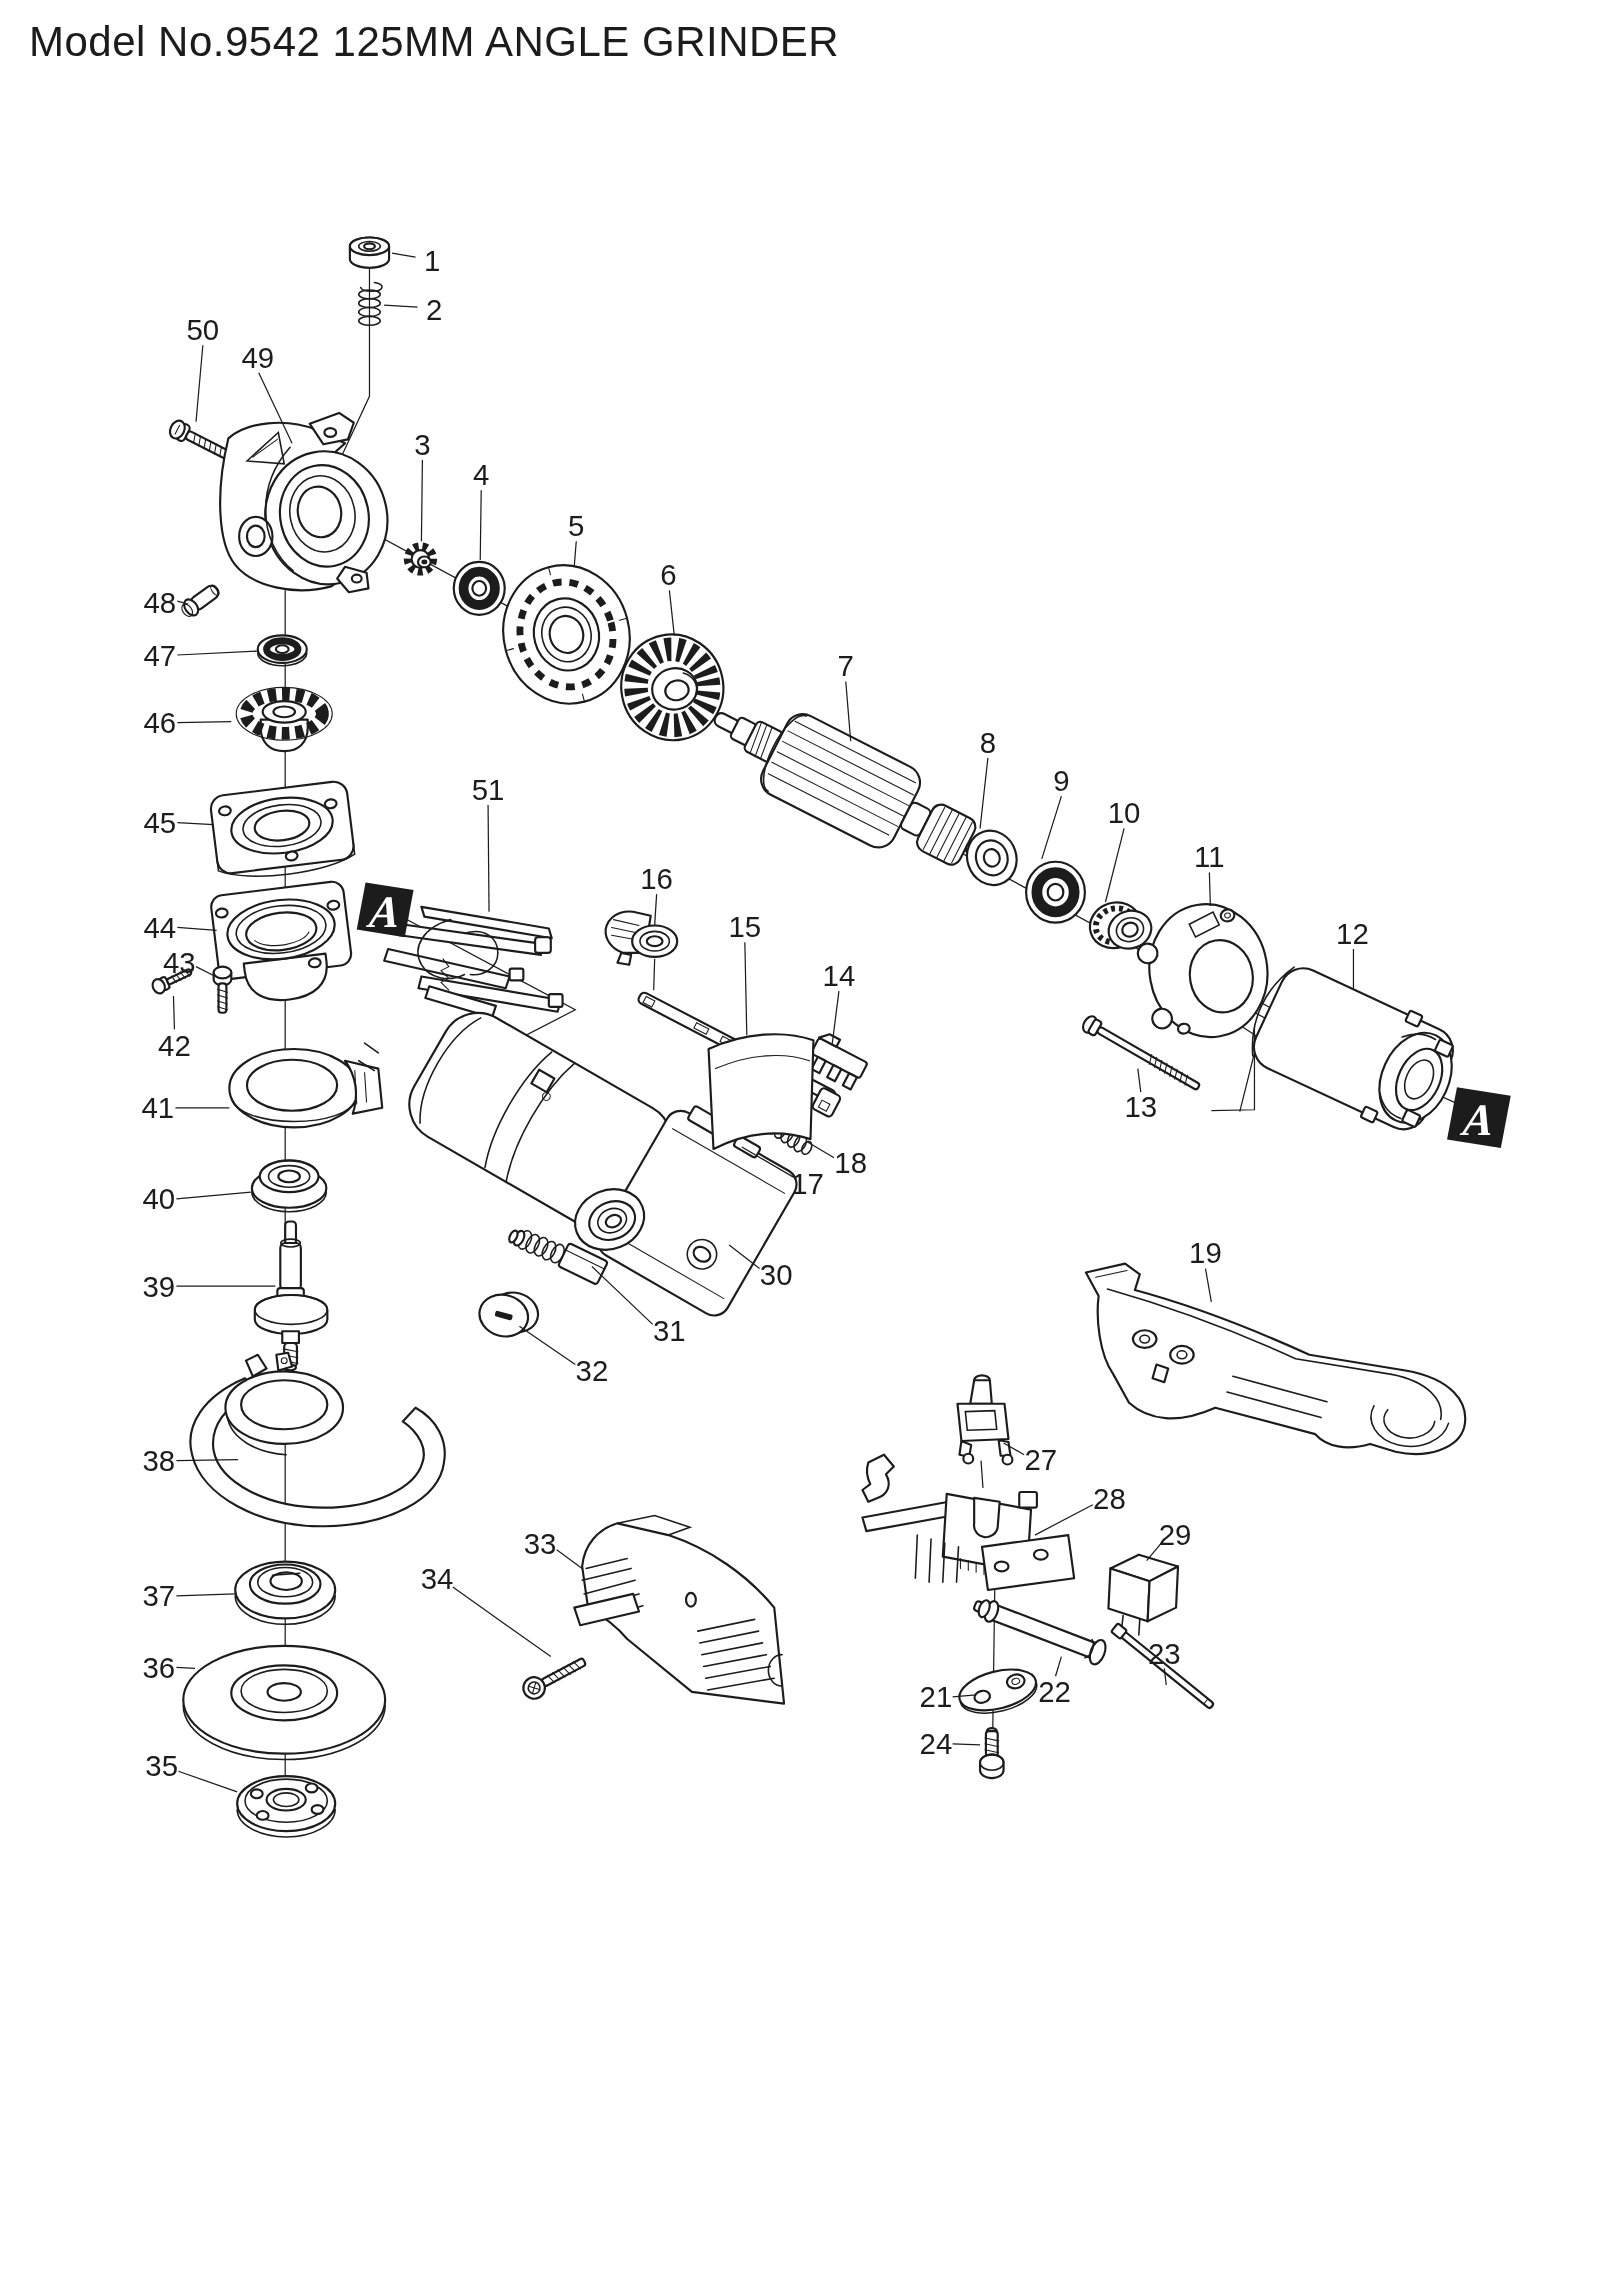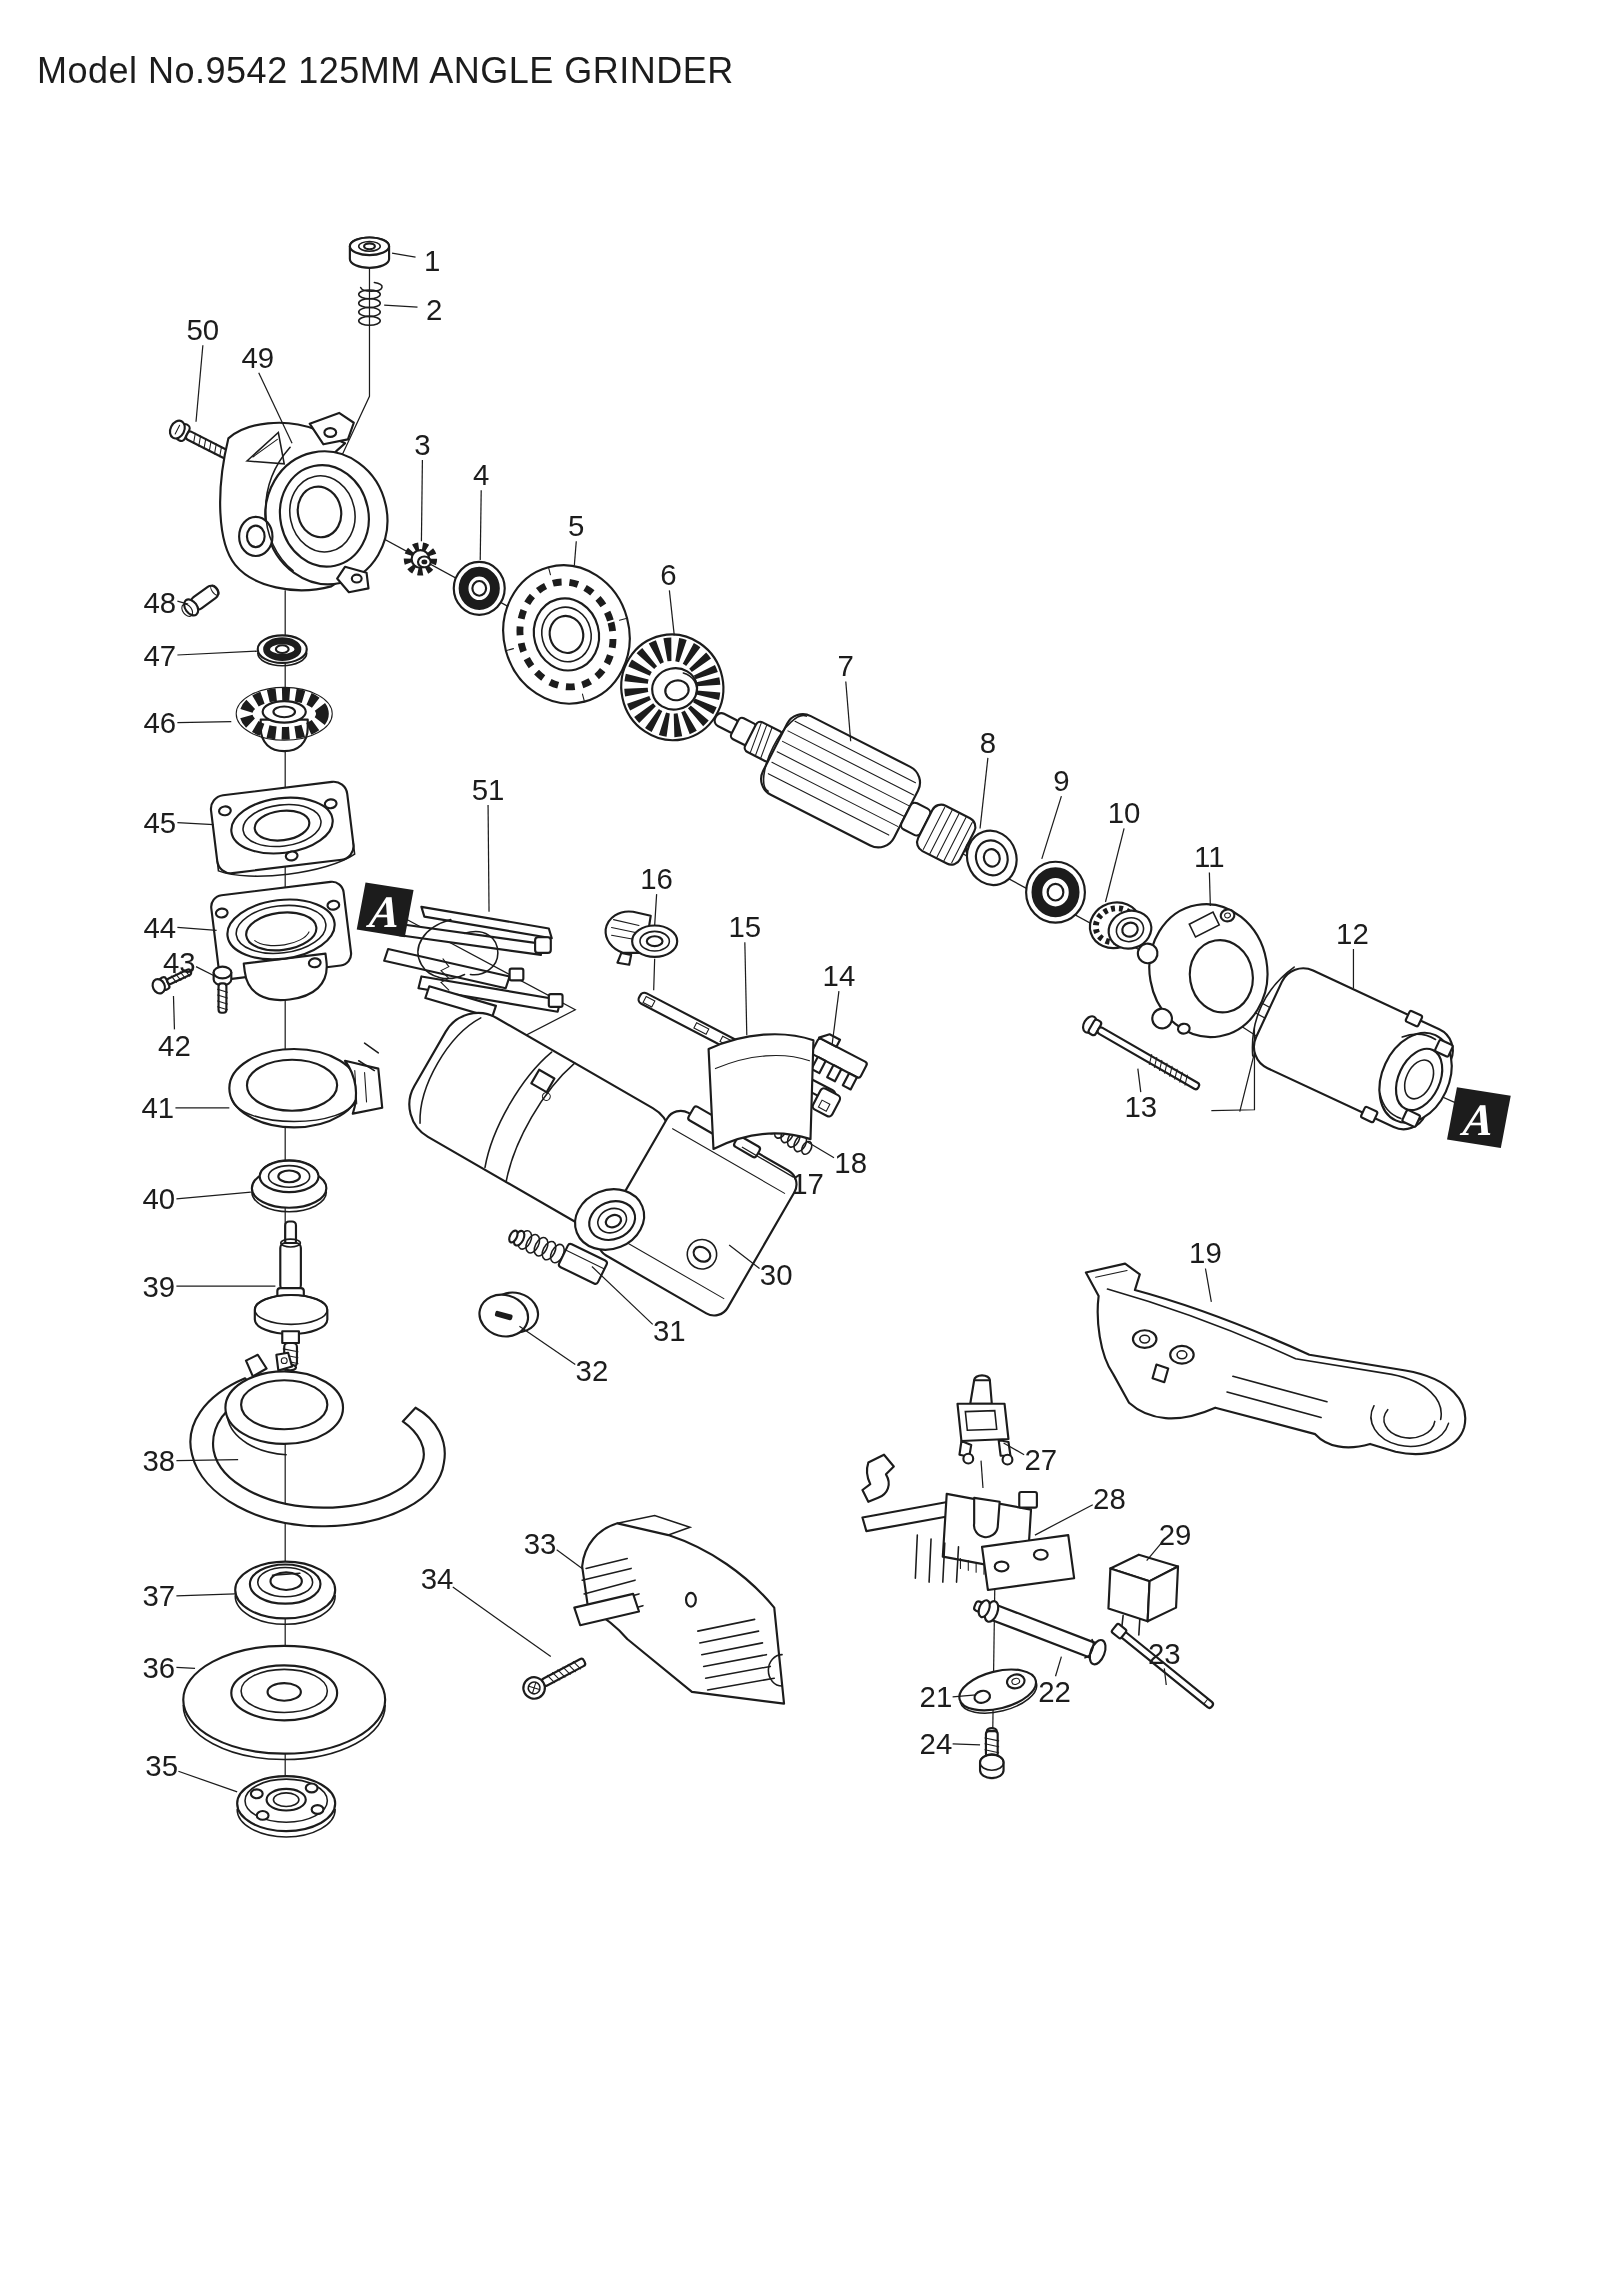--- a/index.html
+++ b/index.html
@@ -1,17 +1,17 @@
 <!DOCTYPE html>
 <html><head>
 <meta charset="utf-8">
 <style>
   html,body{margin:0;padding:0;background:#fff;}
   body{width:1621px;height:2293px;position:relative;font-family:"Liberation Sans",sans-serif;}
-  .page-title{position:absolute;left:37px;top:17.6px;font-size:36px;color:#1c1c1c;letter-spacing:0.5px;white-space:nowrap;margin-top:32px;}
+  .page-title{position:absolute;left:29px;top:17.6px;font-size:42px;color:#1c1c1c;letter-spacing:0.5px;white-space:nowrap;}
   svg{position:absolute;left:0;top:0;}
   .o{fill:#fff;stroke:#1c1c1c;stroke-width:2.2;stroke-linejoin:round;stroke-linecap:round;}
   .t{fill:none;stroke:#1c1c1c;stroke-width:1.6;stroke-linecap:round;}
   .th{fill:none;stroke:#1c1c1c;stroke-width:1.1;stroke-linecap:round;}
   .dash{fill:none;stroke:#1c1c1c;}
   .dark{fill:#1c1c1c;stroke:none;}
   .guide{fill:none;stroke:#1c1c1c;stroke-width:1.25;}
   .leader{fill:none;stroke:#1c1c1c;stroke-width:1.25;}
   .callout{font:30px "Liberation Sans",sans-serif;fill:#1c1c1c;text-anchor:middle;dominant-baseline:central;}
   .badge-text{font:italic 700 46px "Liberation Serif",serif;fill:#ffffff;text-anchor:middle;dominant-baseline:central;}

